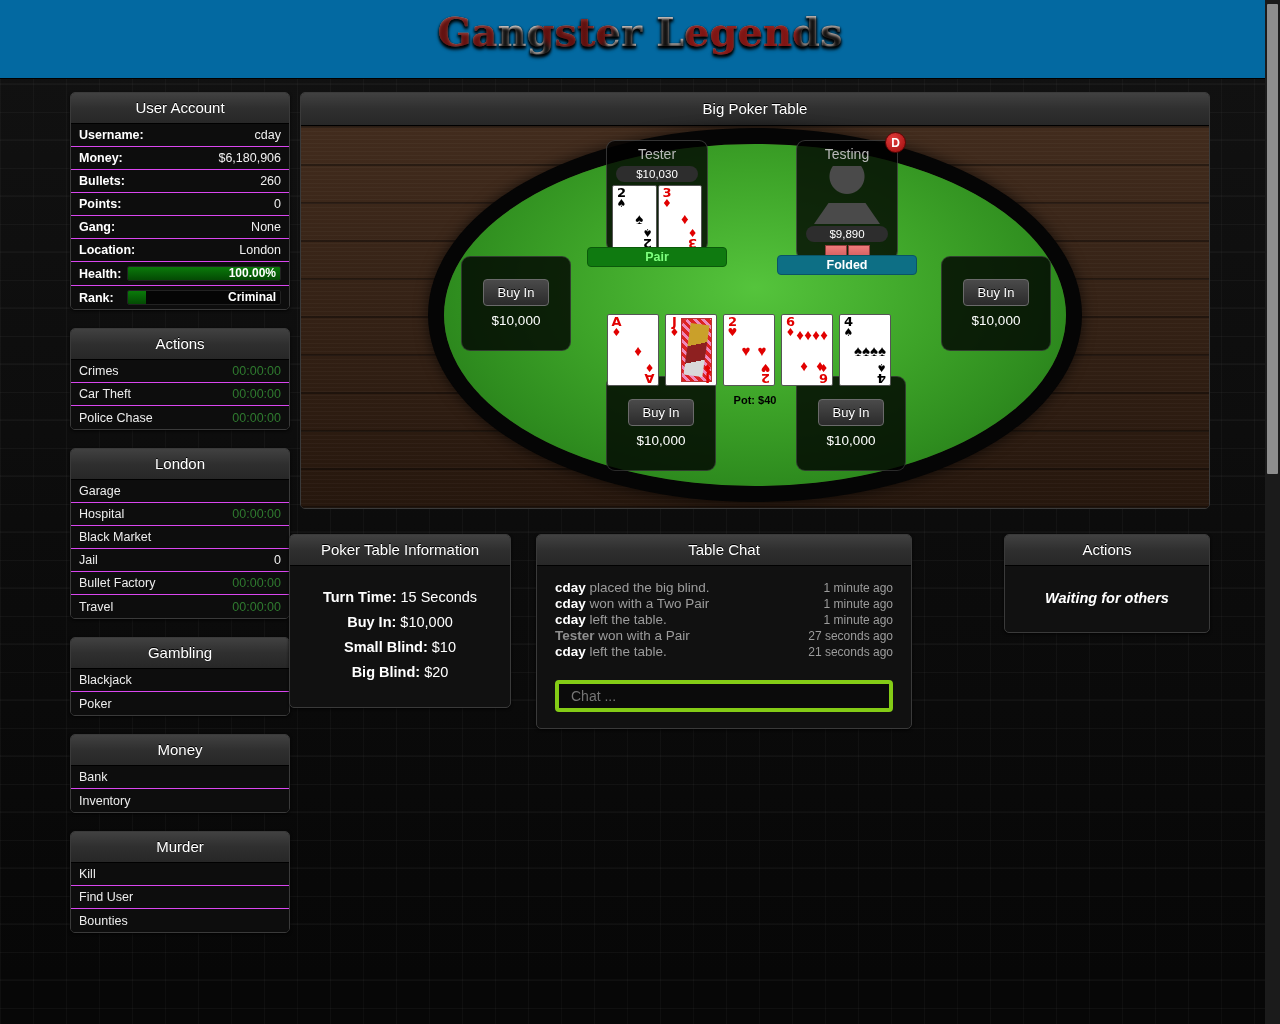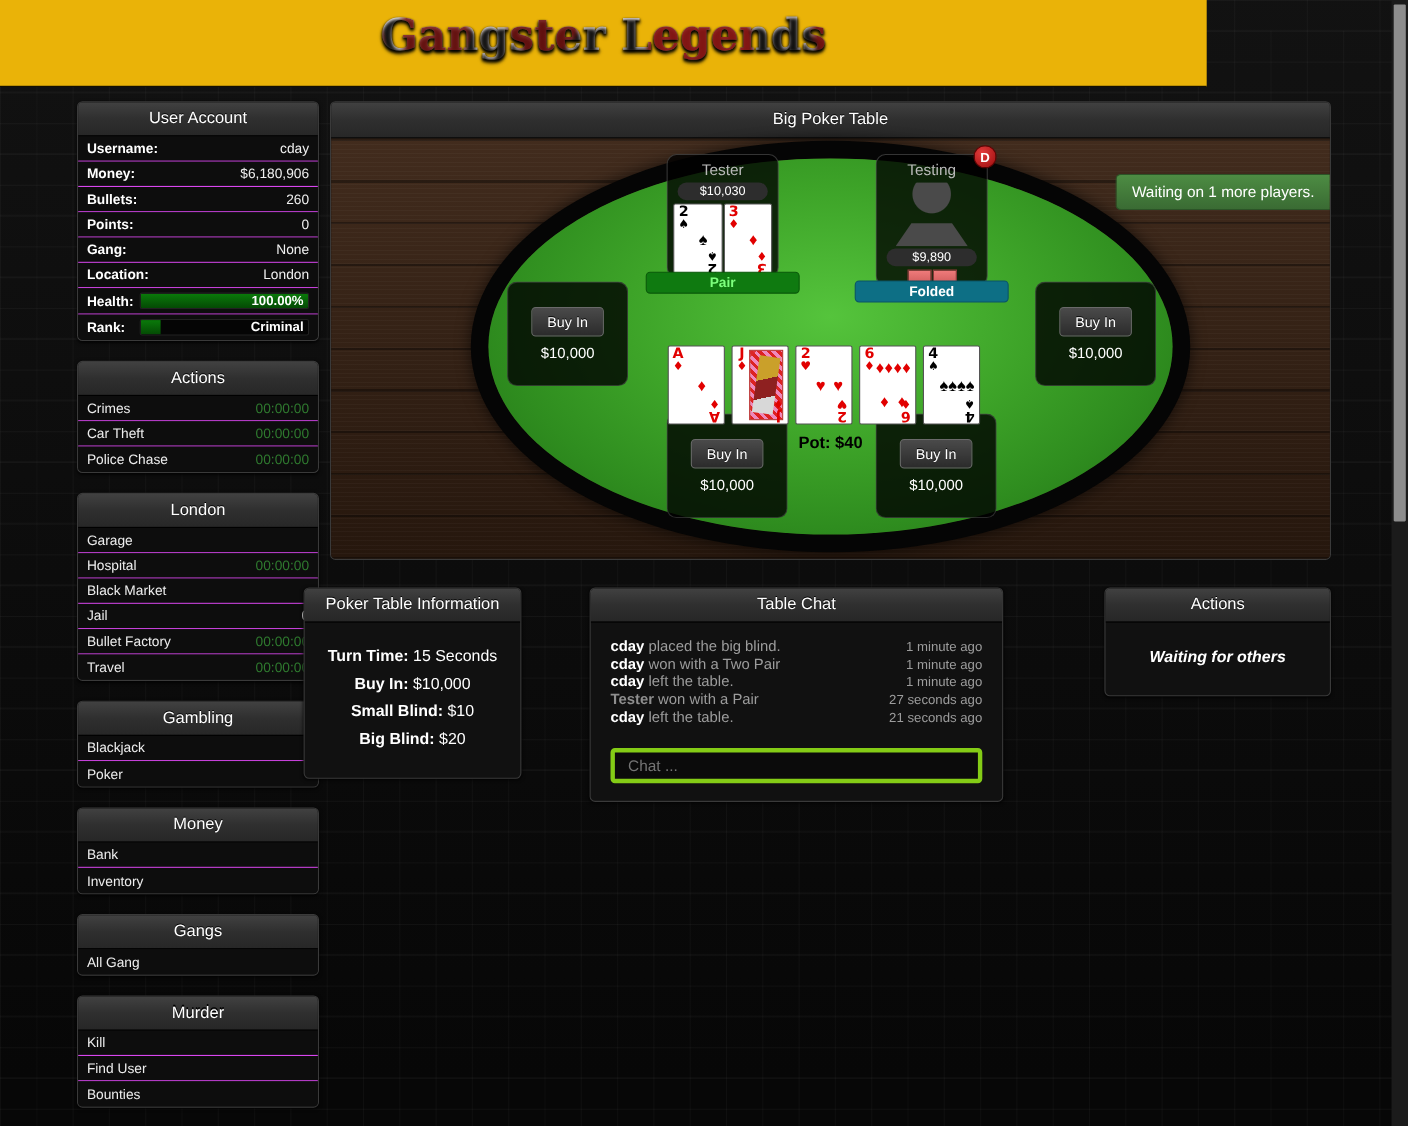--- a/index.html
+++ b/index.html
@@ -30,22 +30,22 @@
     z-index: 0;
   }
   .brick-overlay::after {
     content:""; position:absolute; left:33px; top:28px; right:0; bottom:0;
     background-image: linear-gradient(90deg, rgba(255,255,255,0.028) 1px, transparent 1px);
     background-size: 66px 56px;
   }
 
   
   #topbar {
-    position: absolute; left: 0; top: 0; width: 1097px; height: 79px;
-    background: #eab308;
+    position: absolute; left: 0; top: 0; width: 1280px; height: 79px;
+    background: #0369a1;
     border-bottom: 1px solid #000;
     z-index: 30;
   }
   #logo {
     position: absolute; left: 0; right: 0; top: 8px;
     text-align: center;
     font-family: "DejaVu Serif", serif;
     font-size: 40px;
     font-weight: bold;
     letter-spacing: 0px;
@@ -227,33 +227,33 @@
   .court::after{
     content:""; position:absolute; left:18%; top:8%; width:64%; height:84%;
     background: linear-gradient(160deg,#caa02a 0 40%, #8e2020 40% 70%, #d8d8d8 70% 100%);
     transform: rotate(8deg);
   }
   #community {
     position:absolute; left: 306px; top: 188px; display:flex; gap: 6px;
   }
   #pot {
     position:absolute; left: 0; right:0; top: 268px; text-align:center;
-    color:#000; font-size: 15px; font-weight: bold;
+    color:#000; font-size: 11px; font-weight: bold;
   }
   #notice {
     position:absolute; right: 0; top: 32px;
     background: linear-gradient(180deg,#4d8c43,#3a6b33);
     border:1px solid #2c5427; border-right:none;
     border-radius: 5px 0 0 5px;
     color:#fff; font-size: 14px; padding: 7px 14px 8px;
     z-index: 20;
   }
 
   
-  #info-panel { position:absolute; left: 276px; top: 534px; width: 198px; z-index: 10; }
+  #info-panel { position:absolute; left: 289px; top: 534px; width: 222px; z-index: 10; }
   #info-panel .body { padding: 14px 6px 18px; text-align:center; }
   #info-panel .line { color:#fff; font-size: 14.5px; margin: 9px 0; }
   #info-panel .line b { font-weight: bold; }
 
   #chat-panel { position:absolute; left: 536px; top: 534px; width: 376px; z-index: 10; }
   #chat-panel .body { padding: 14px 18px 16px; }
   .chat-line { display:flex; align-items:baseline; justify-content:space-between; margin-bottom: 1px; }
   .chat-line .msg { font-size: 13.5px; color:#9c9c9c; }
   .chat-line .msg b { color:#fff; }
   .chat-line .msg b.dim { color:#8e8e8e; }
@@ -397,29 +397,20 @@
           <span>Bank</span>
           <span class="v timer"></span>
         </div>
         <div class="row link">
           <span>Inventory</span>
           <span class="v timer"></span>
         </div>
       </div>
   </div>
 
-  <div class="panel">
-    <div class="panel-head">Gangs</div>
-    <div class="list">
-        <div class="row link">
-          <span>All Gang</span>
-          <span class="v timer"></span>
-        </div>
-      </div>
-  </div>
 
   <div class="panel">
     <div class="panel-head">Murder</div>
     <div class="list">
         <div class="row link">
           <span>Kill</span>
           <span class="v timer"></span>
         </div>
         <div class="row link">
           <span>Find User</span>
@@ -432,21 +423,20 @@
       </div>
   </div>
 
 </div>
 
 <div id="poker-panel">
   <div class="panel-head">Big Poker Table</div>
   <div id="table-area">
     <div id="felt"></div>
 
-    <div id="notice">Waiting on 1 more players.</div>
 
     <div class="player" id="player-0" style="left:305px; top:14px;">
       <div class="pname">Tester</div>
       <div class="chips">$10,030</div>
       <div class="hole" id="hole-0">
           <div class="card small">
             <div class="c-tl black">
               <span class="c-rank">2</span>
               <span class="c-suit">♠</span>
             </div>

